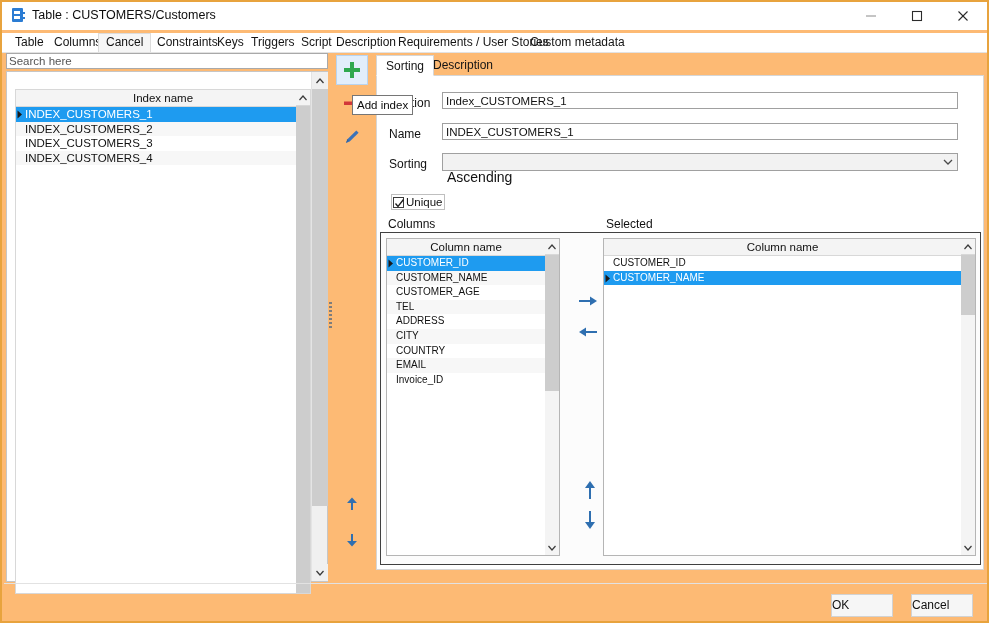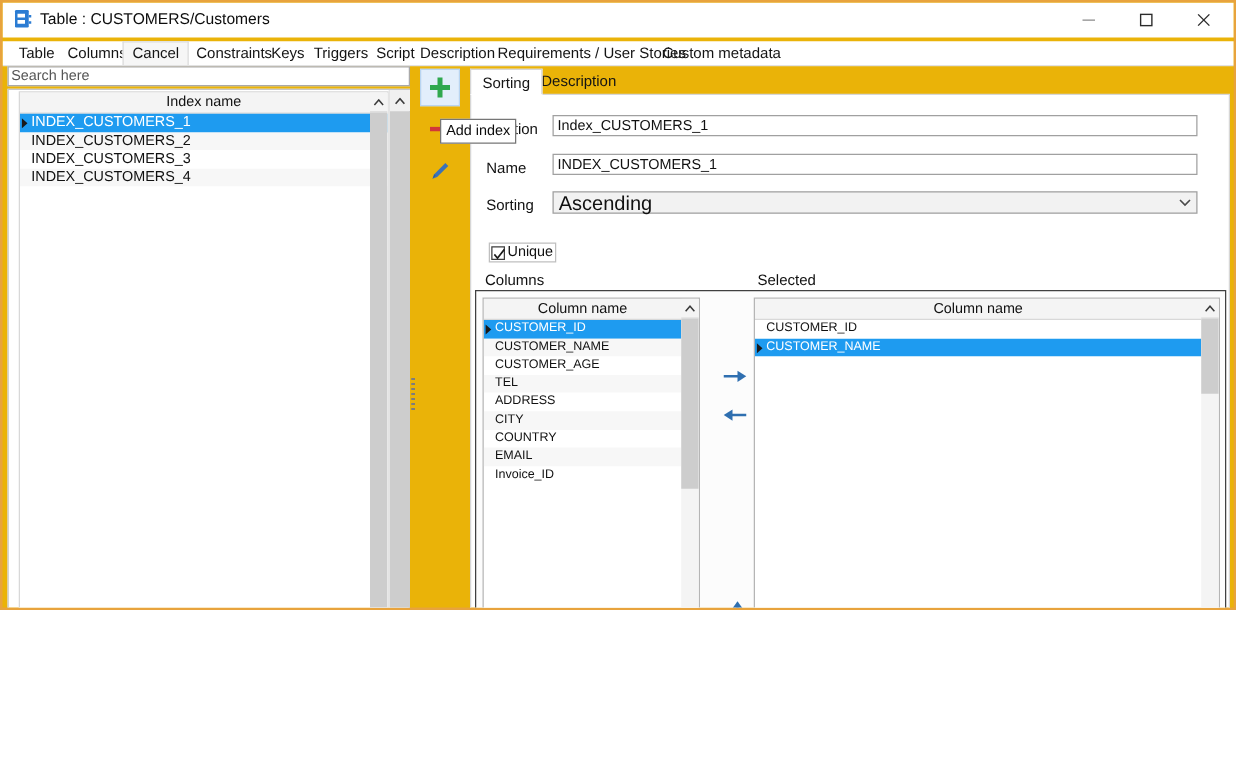--- a/index.html
+++ b/index.html
@@ -8,24 +8,24 @@
   }
   body {
     font-family: "Liberation Sans", sans-serif;
     font-size: 12px;
     color: #1a1a1a;
     -webkit-font-smoothing: antialiased;
   }
   #app {
     position: relative;
     width: 989px;
-    height: 488px;
+    height: 623px;
     box-sizing: border-box;
     border: 2px solid #e8a33d;
-    background: #eab308;
+    background: #fdba74;
     overflow: hidden;
   }
 
   
   .titlebar {
     position: absolute;
     left: 0; top: 0;
     width: 985px; height: 28px;
     background: #ffffff;
     box-sizing: border-box;
@@ -162,21 +162,21 @@
   .sb-arrow svg { position: absolute; left: 50%; top: 50%; transform: translate(-50%,-50%); }
   .sb-thumb {
     position: absolute;
     left: 0; width: 16px;
     background: #cdcdcd;
   }
 
   
   .index-grid {
     position: absolute;
-    left: 8px; top: 1px;
+    left: 8px; top: 17px;
     width: 296px; height: 505px;
     background: #ffffff;
     border: 1px solid #d8d8d8;
     box-sizing: border-box;
     overflow: hidden;
   }
   .grid-header {
     position: relative;
     height: 16px;
     line-height: 16px;
@@ -344,22 +344,22 @@
   }
   .frm-combo {
     position: absolute;
     height: 18px;
     border: 1px solid #a0a0a0;
     background: #f2f2f2;
     box-sizing: border-box;
   }
   .frm-combo .val {
     position: absolute;
-    left: 4px; top: 1px;
-    font-size: 16px;
+    left: 4px; top: 15px;
+    font-size: 14px;
     color: #111;
   }
   .frm-combo .arrow {
     position: absolute;
     right: 1px; top: 0;
     width: 17px; height: 16px;
   }
   .frm-combo .arrow svg { position:absolute; left:50%; top:50%; transform:translate(-50%,-50%); }
 
   .chk-wrap {

